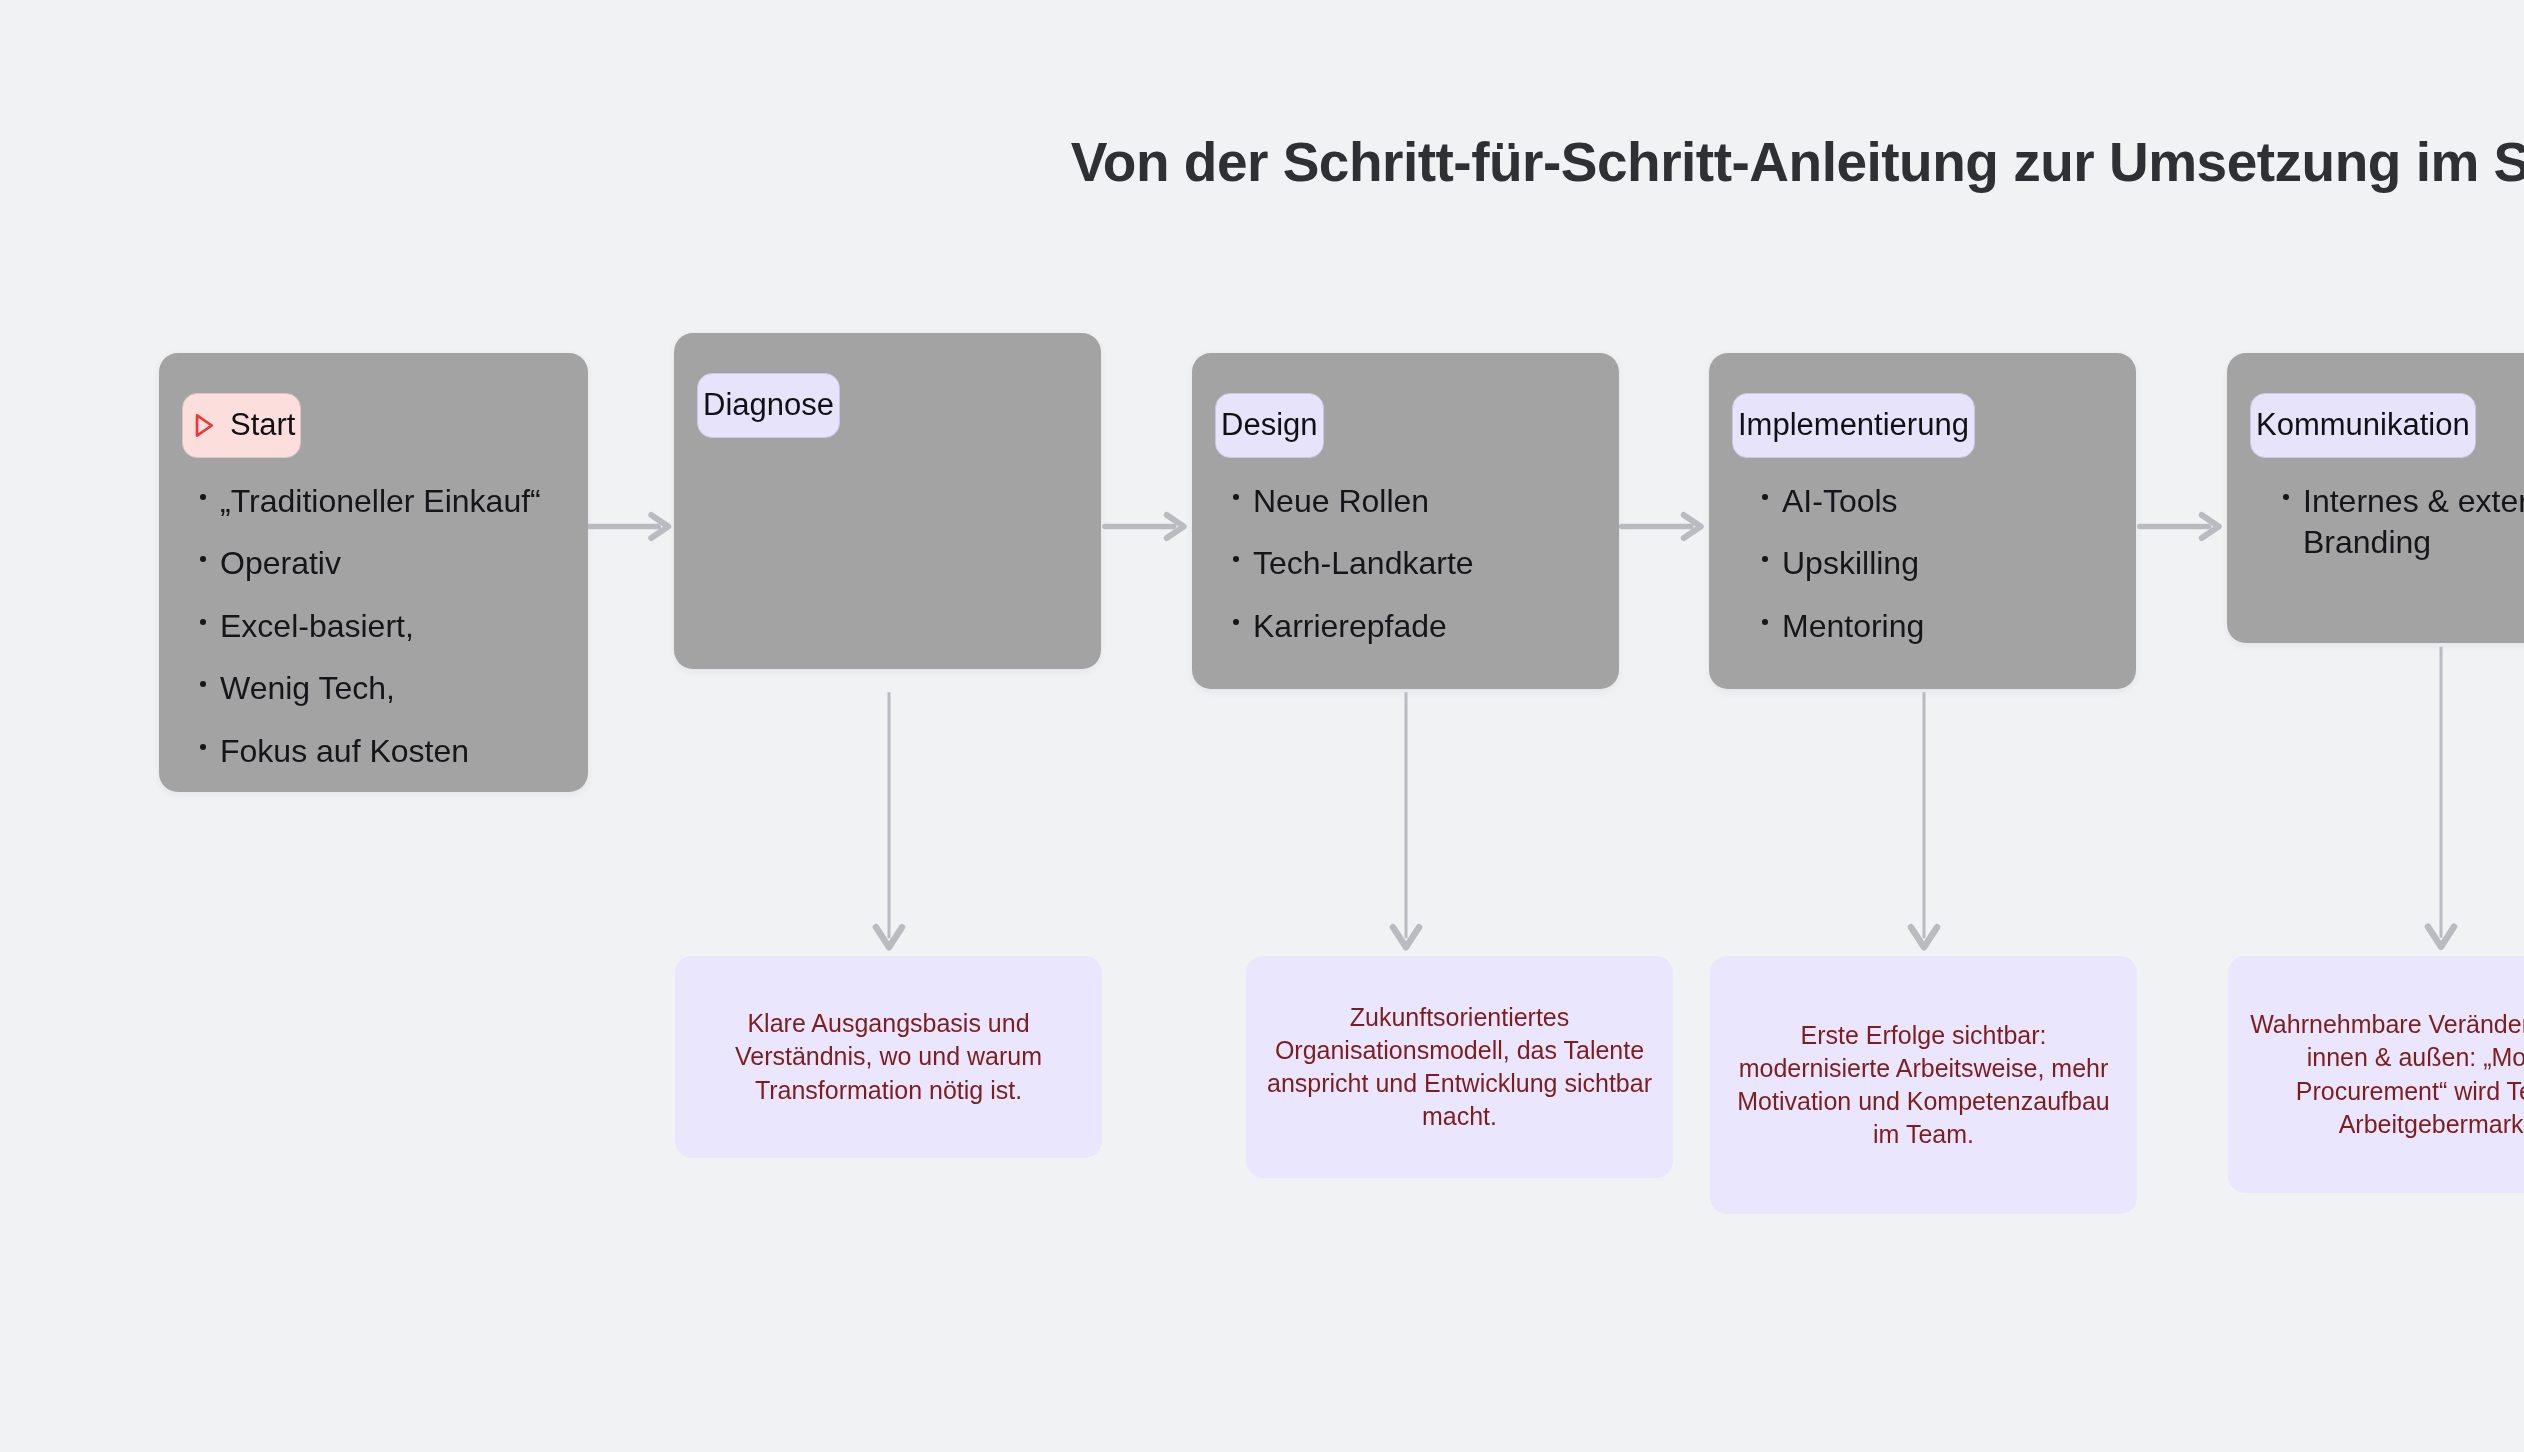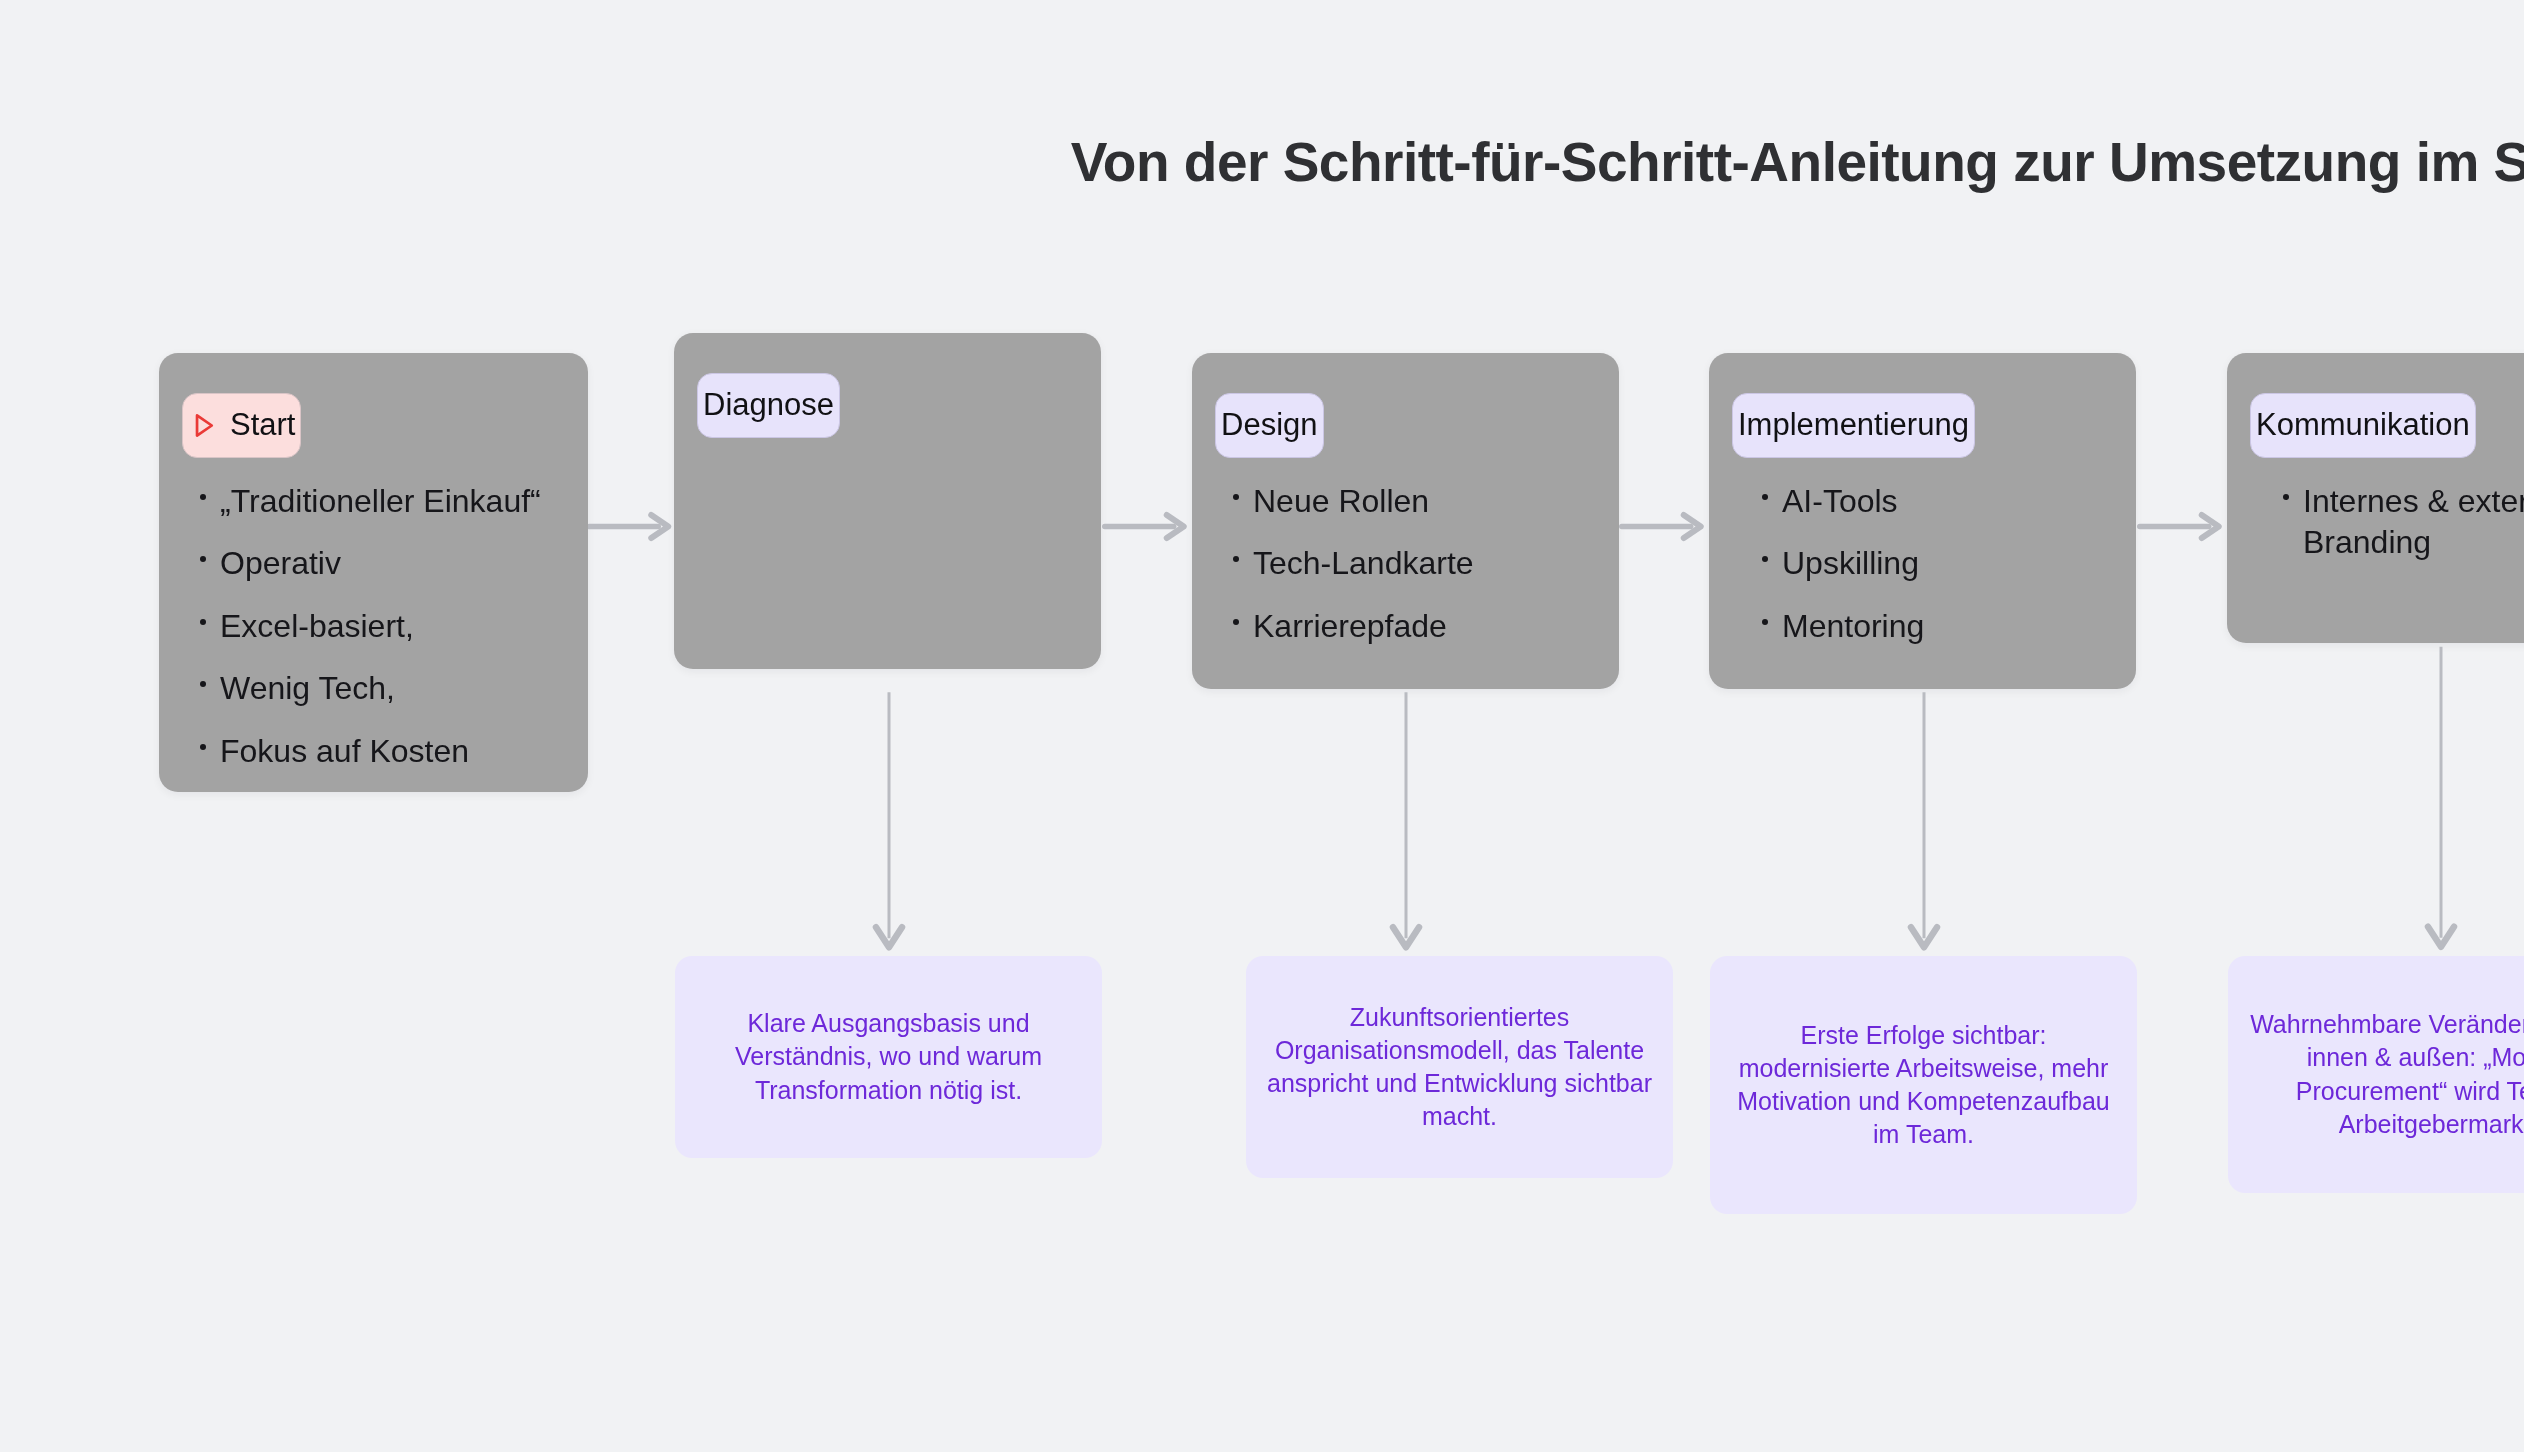--- a/index.html
+++ b/index.html
@@ -80,21 +80,21 @@
     border-radius: 17px;
     display: flex;
     align-items: center;
     justify-content: center;
     text-align: center;
     padding: 17px 20px;
   }
   .outcome span {
     font-size: 25px;
     line-height: 1.33;
-    color: #6d28d9;
+    color: #7f1d1d;
     display: block;
   }
 
   
   .h-arrow { position: absolute; }
   .v-arrow { position: absolute; }
 </style>
 </head>
 <body>
 

